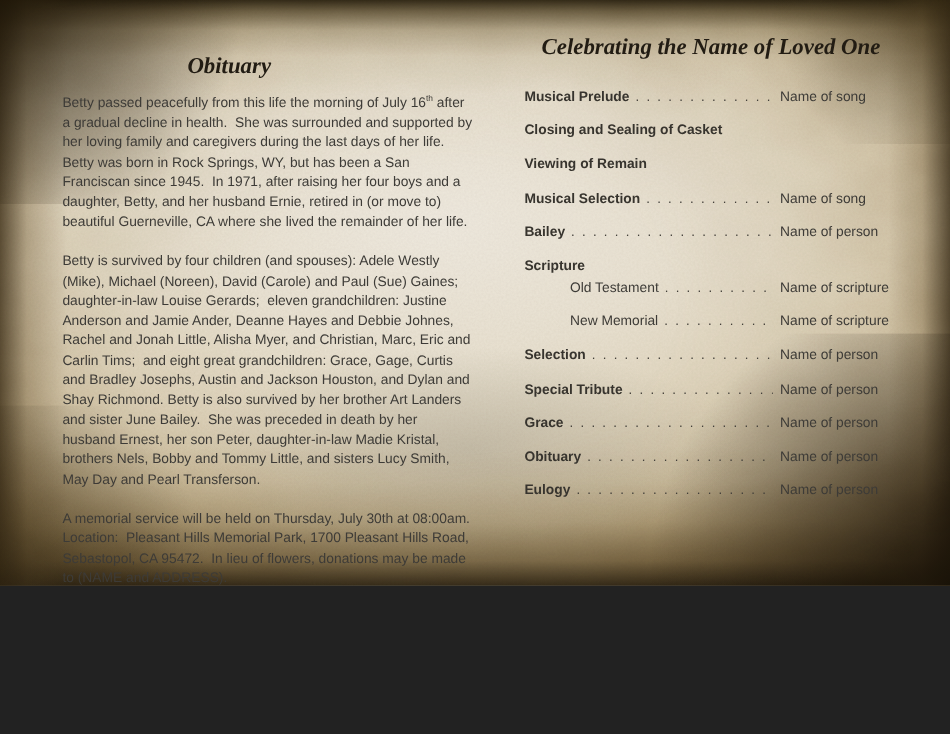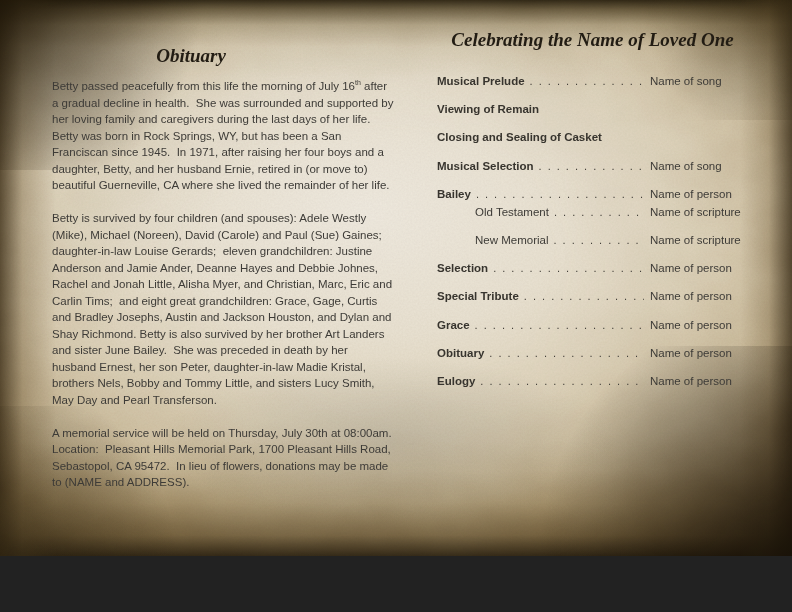--- a/index.html
+++ b/index.html
@@ -1,20 +1,20 @@
 <!DOCTYPE html>
 <html><head>
 <meta charset="utf-8">
 <style>
   * { margin: 0; padding: 0; box-sizing: border-box; }
   html, body { background: #222; }
   .page {
     position: relative;
     width: 792px;
-    height: 556px;
+    height: 488px;
     overflow: hidden;
     font-family: "Liberation Sans", sans-serif;
     color: #3e3c38;
   }
   
   .bg-base {
     position: absolute; inset: 0; z-index: 0;
     background: radial-gradient(ellipse 85% 75% at 46% 38%,
       #efeae0 0%, #e9e2d2 30%, #e0d5bd 52%, #cfc0a0 70%, #b29a6e 86%, #8a6f42 100%);
   }
@@ -145,43 +145,46 @@
       <div class="row">
         <div class="lead">
           <span class="lbl">Musical Prelude</span>
           <span class="dots">. . . . . . . . . . . . . . . . . . . . . . . . . . . . . . . . . . . . . . . . . . . . . . . . . . . . . . . . . . . .</span>
         </div>
         <span class="val">Name of song</span>
       </div>
 
 
       <div class="row">
+        <span class="lbl">Closing and Sealing of Casket</span>
+      </div>
+
+      <div class="row">
         <span class="lbl">Viewing of Remain</span>
       </div>
 
       <div class="row">
-        <span class="lbl">Closing and Sealing of Casket</span>
-      </div>
-
-      <div class="row">
         <div class="lead">
           <span class="lbl">Musical Selection</span>
           <span class="dots">. . . . . . . . . . . . . . . . . . . . . . . . . . . . . . . . . . . . . . . . . . . . . . . . . . . . . . . . . . . .</span>
         </div>
         <span class="val">Name of song</span>
       </div>
 
       <div class="row">
         <div class="lead">
           <span class="lbl">Bailey</span>
           <span class="dots">. . . . . . . . . . . . . . . . . . . . . . . . . . . . . . . . . . . . . . . . . . . . . . . . . . . . . . . . . . . .</span>
         </div>
         <span class="val">Name of person</span>
       </div>
 
+      <div class="row">
+        <span class="lbl">Scripture</span>
+      </div>
 
       <div class="row indent sub tight">
         <div class="lead">
           <span class="lbl">Old Testament</span>
           <span class="dots">. . . . . . . . . . . . . . . . . . . . . . . . . . . . . . . . . . . . . . . . . . . . . . . . . . . . . . . . . . . .</span>
         </div>
         <span class="val">Name of scripture</span>
       </div>
 
       <div class="row indent sub">

